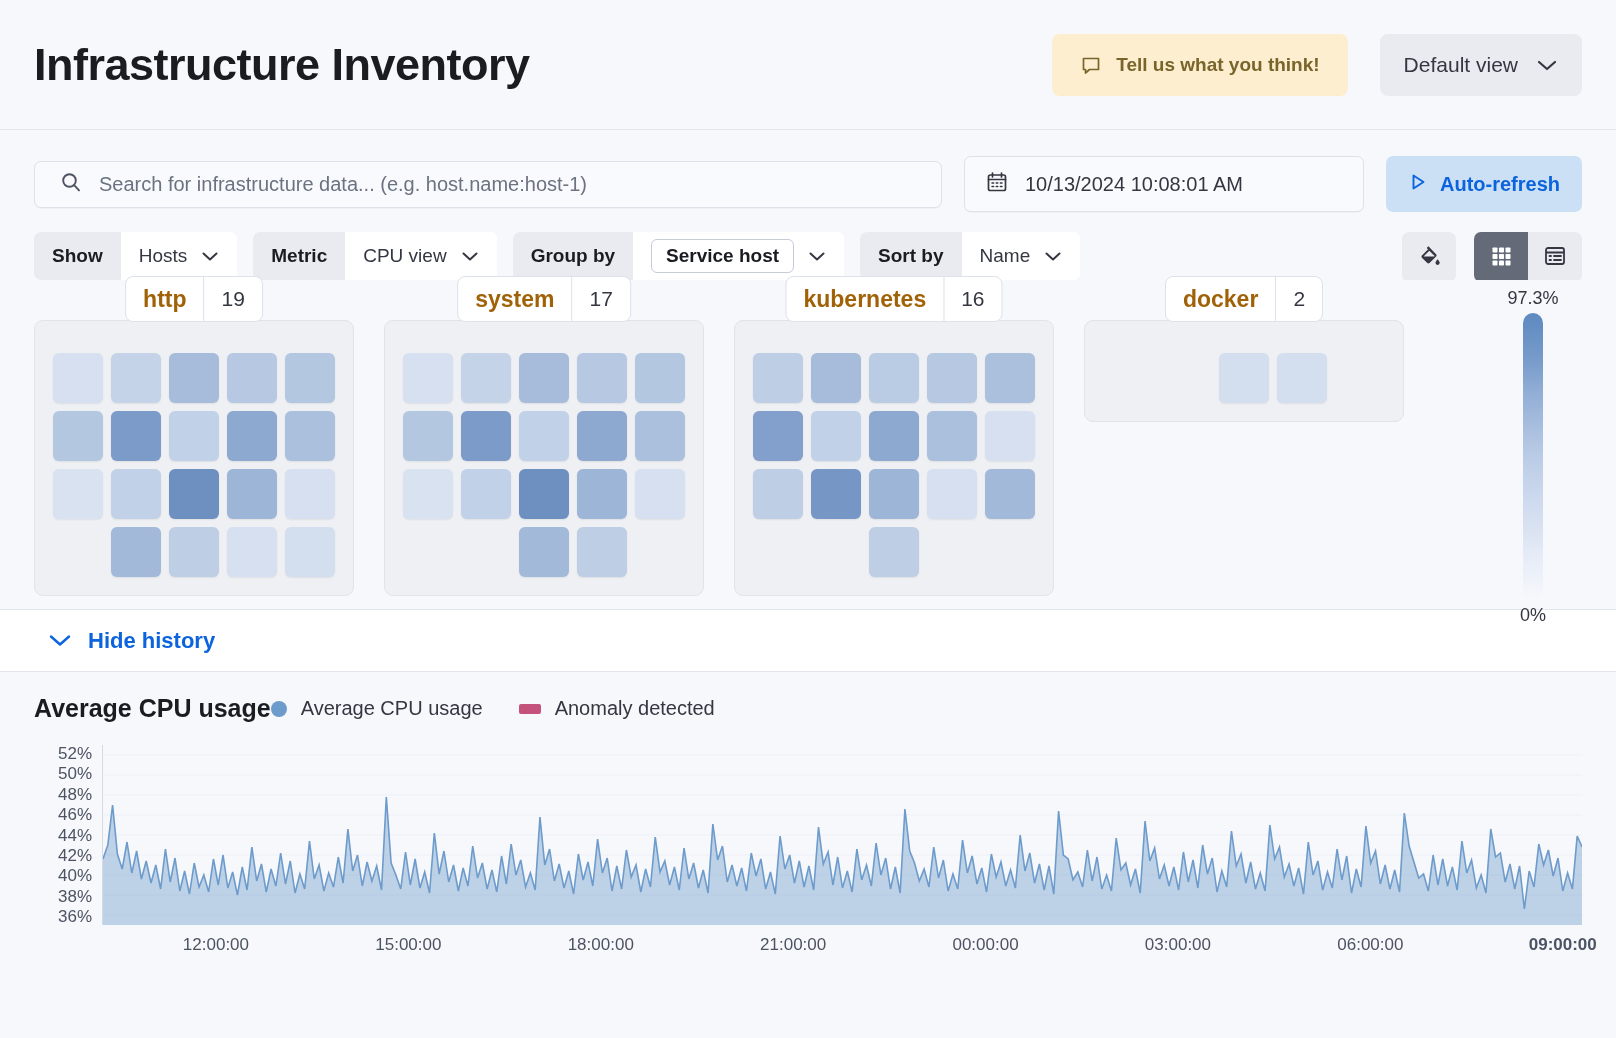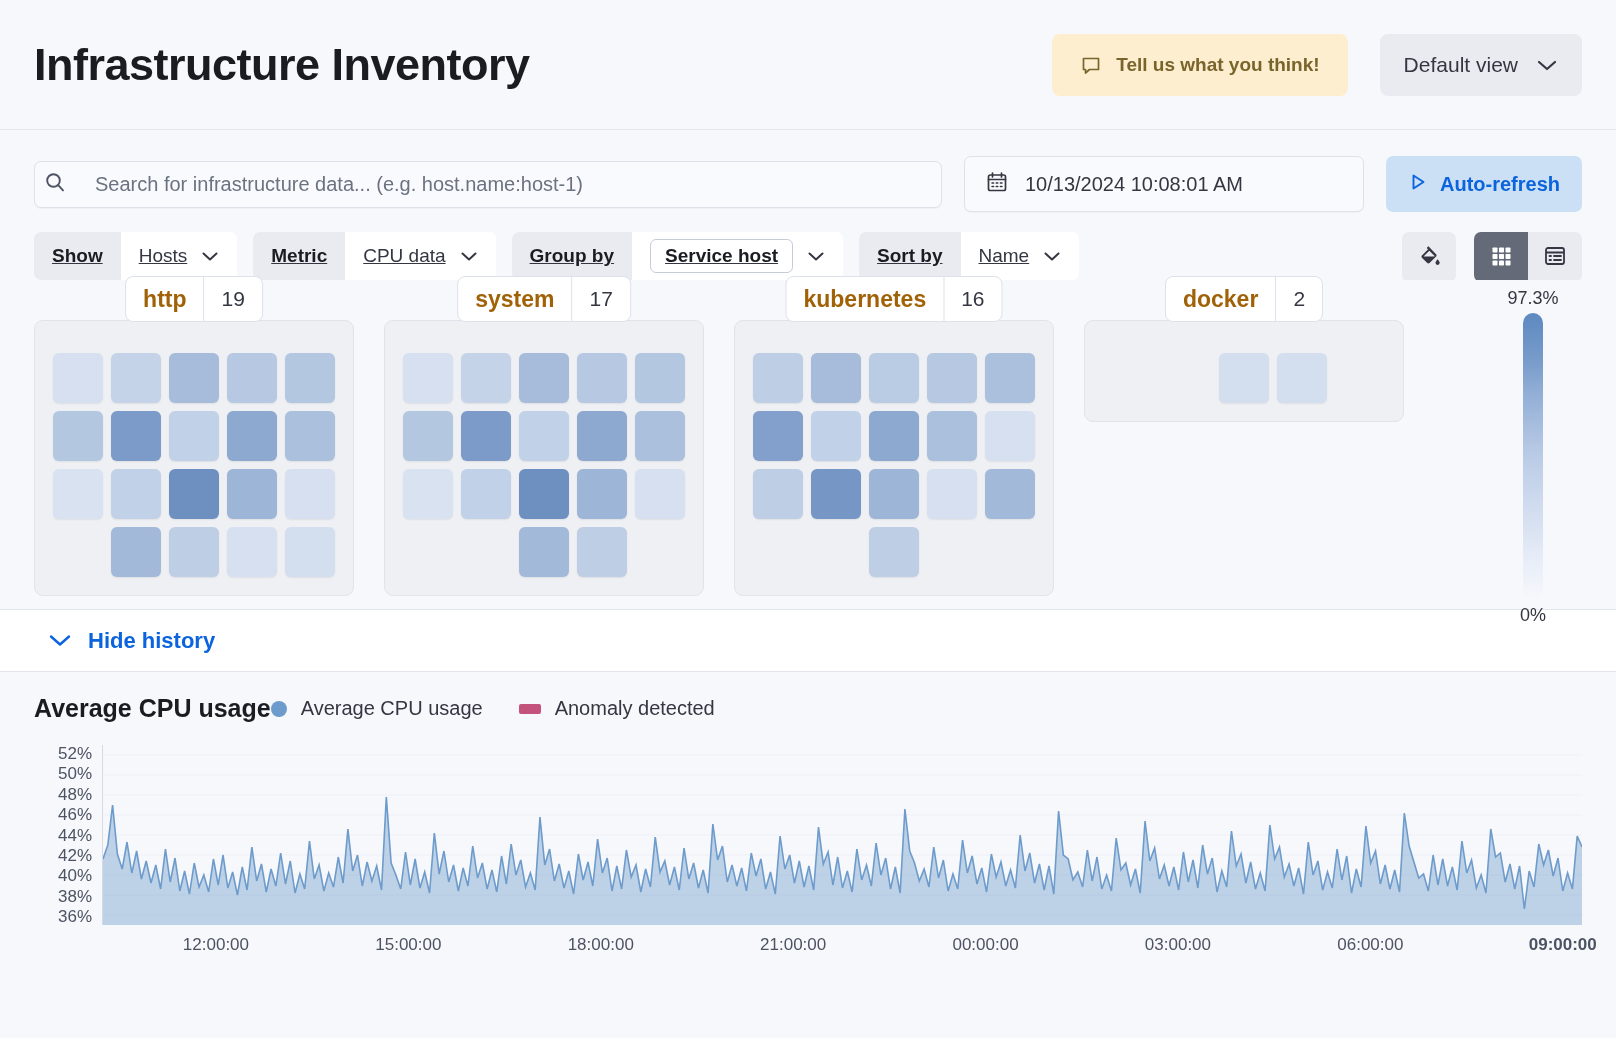--- a/index.html
+++ b/index.html
@@ -40,21 +40,21 @@
     color: #343741; font-size: 21px; font-weight: 400;
     cursor: pointer;
   }
 
   
   .controls { padding: 26px 34px 0 34px; background: #F7F8FC; }
   .searchrow { display: flex; align-items: center; gap: 22px; }
   .searchbox {
     flex: 1 1 auto; height: 47px;
     background: #F9FAFD; border: 1px solid #DDE1EA; border-radius: 7px;
-    display: flex; align-items: center; gap: 26px; padding: 0 8px;
+    display: flex; align-items: center; gap: 14px; padding: 0 24px;
     box-shadow: 0 1px 1px rgba(0,0,0,0.03);
   }
   .searchbox input {
     flex: 1; border: none; outline: none; background: transparent;
     font-family: inherit; font-size: 20px; color: #343741;
   }
   .searchbox input::placeholder { color: #6B7280; }
   .datebox {
     width: 400px; height: 56px;
     background: #F9FAFD; border: 1px solid #DDE1EA; border-radius: 7px;
@@ -65,21 +65,20 @@
   .refresh-btn {
     width: 196px; height: 56px;
     background: #CCE0F5; border: none; border-radius: 7px;
     display: flex; align-items: center; justify-content: center; gap: 12px;
     color: #0B64DD; font-size: 20px; font-weight: 700; cursor: pointer;
   }
 
   .filterrow {
     display: flex; align-items: center; margin-top: 20px;
     position: relative;
-    text-decoration: underline;
   }
   .filtergroup {
     display: flex; align-items: stretch; height: 48px;
     border-radius: 7px; overflow: hidden; margin-right: 16px;
     background: #fff;
   }
   .filter-label {
     background: #E9EBF0; display: flex; align-items: center;
     padding: 0 18px; font-size: 19px; font-weight: 700; color: #1A1C21;
   }
@@ -266,21 +265,21 @@
           <svg width="18" height="12" viewBox="0 0 18 12" fill="none" stroke="#343741" stroke-width="2">
               <path d="M2.5 3.5L9 9.5l6.5-6" stroke-linecap="round" stroke-linejoin="round"></path>
             </svg>
         </span>
       </div>
     </div>
 
     <div class="filtergroup">
       <div class="filter-label">Metric</div>
       <div class="filter-value">
-        <span>CPU data</span>
+        <span>CPU view</span>
         <span>
           <svg width="18" height="12" viewBox="0 0 18 12" fill="none" stroke="#343741" stroke-width="2">
               <path d="M2.5 3.5L9 9.5l6.5-6" stroke-linecap="round" stroke-linejoin="round"></path>
             </svg>
         </span>
       </div>
     </div>
 
     <div class="filtergroup">
       <div class="filter-label">Group by</div>

